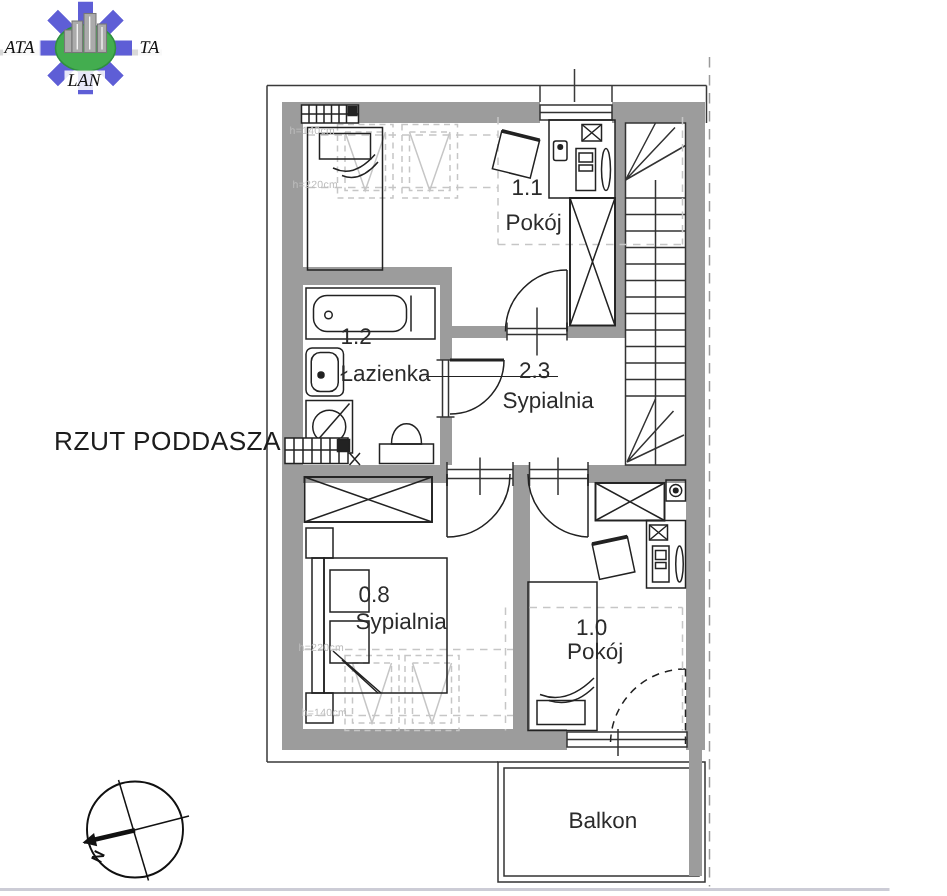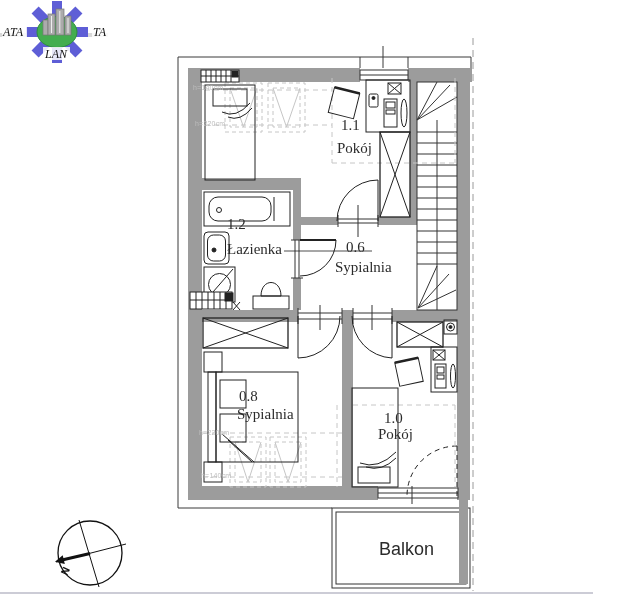--- a/index.html
+++ b/index.html
@@ -2,23 +2,23 @@
 <html><head>
 <meta charset="utf-8">
 <style>
   html,body{margin:0;padding:0;background:#fff;}
   #stage{position:relative;width:593px;height:597px;background:#ffffff;overflow:hidden;
          font-family:"Liberation Sans", sans-serif;}
   .abs{position:absolute;}
   svg{display:block;}
   .lbl{position:absolute;white-space:nowrap;color:#2b2b2b;line-height:1.05;
        font-family:"Liberation Sans", sans-serif;}
-  .room-id,.room-name{font-size:15px;font-family:Liberation Serif, serif;}
+  .room-id,.room-name{font-size:15px;}
   .title{font-size:17.5px;color:#1c1c1c;letter-spacing:.3px;}
-  .balcony{font-size:18px;}
+  .balcony{font-size:15px;}
   .hgt{font-size:7px;color:#bdbdbd;letter-spacing:.2px;}
   .band{position:absolute;left:0;top:33px;width:108px;height:4px;background:#d8d8d8;}
   .pagebottom{position:absolute;left:0;top:592px;width:631px;height:2px;background:#ccccd6;}
 </style>
 </head>
 <body>
 
 <div id="stage">
 
   <div class="band"></div>
@@ -257,28 +257,29 @@
 
   <svg class="abs" style="left:50px;top:516px" width="80" height="76" viewBox="0 0 80 76">
     <circle cx="40" cy="37" r="32" stroke="#111" stroke-width="1.3" fill="none"></circle>
     <line x1="29" y1="4" x2="49" y2="71" stroke="#111" stroke-width="1"></line>
     <line x1="6" y1="46" x2="76" y2="28" stroke="#111" stroke-width="1"></line>
     <line x1="40" y1="37.5" x2="12" y2="44" stroke="#111" stroke-width="3"></line>
     <polygon points="5,45.8 12.7,39.3 14.8,48.1" fill="#111"></polygon>
     <text transform="translate(17,60) rotate(-65)" font-size="10.5" font-weight="600" fill="#111">N</text>
   </svg>
 
+  <div class="lbl title" style="left:36px;top:285px">RZUT PODDASZA</div>
 
   <div class="lbl room-id" style="left:341px;top:118px">1.1</div>
   <div class="lbl room-name" style="left:337px;top:141px">Pokój</div>
 
   <div class="lbl room-id" style="left:227px;top:217px">1.2</div>
   <div class="lbl room-name" style="left:227px;top:242px">Łazienka</div>
 
-  <div class="lbl room-id" style="left:346px;top:240px">0.6</div>
+  <div class="lbl room-id" style="left:346px;top:240px">2.3</div>
   <div class="lbl room-name" style="left:335px;top:260px">Sypialnia</div>
 
   <div class="lbl room-id" style="left:239px;top:389px">0.8</div>
   <div class="lbl room-name" style="left:237px;top:407px">Sypialnia</div>
 
   <div class="lbl room-id" style="left:384px;top:411px">1.0</div>
   <div class="lbl room-name" style="left:378px;top:427px">Pokój</div>
 
   <div class="lbl balcony" style="left:379px;top:540px">Balkon</div>
 

